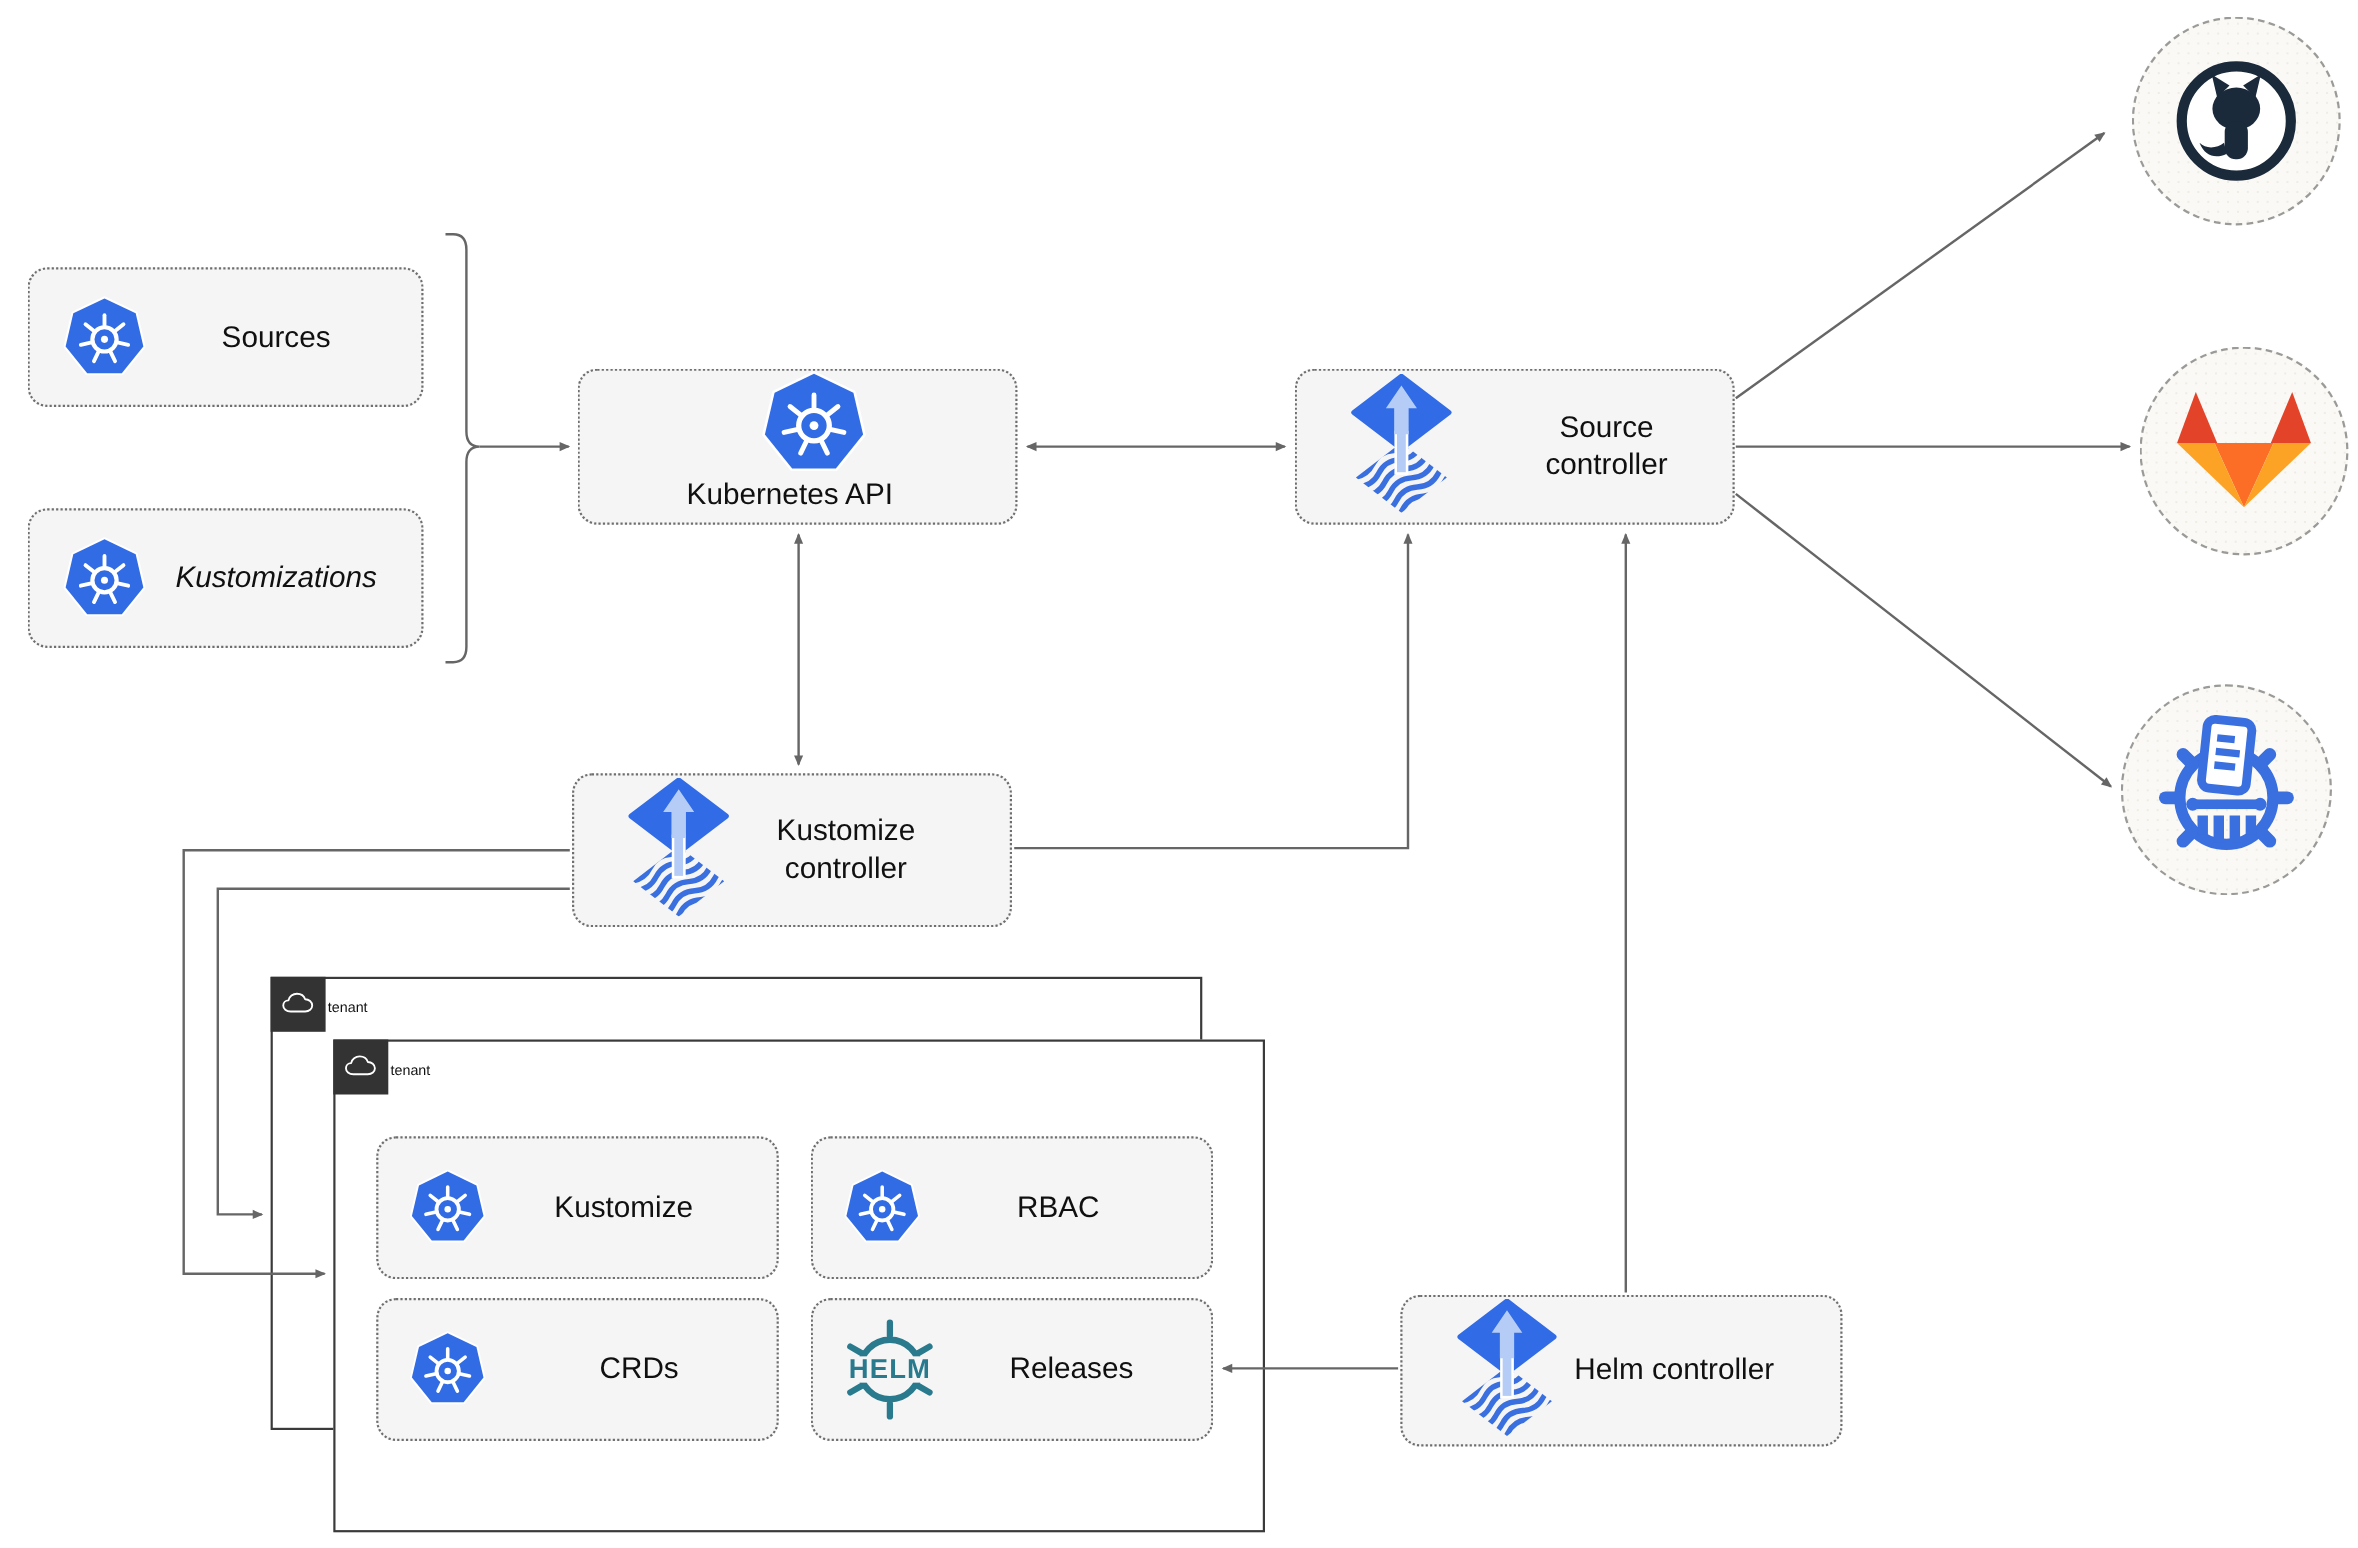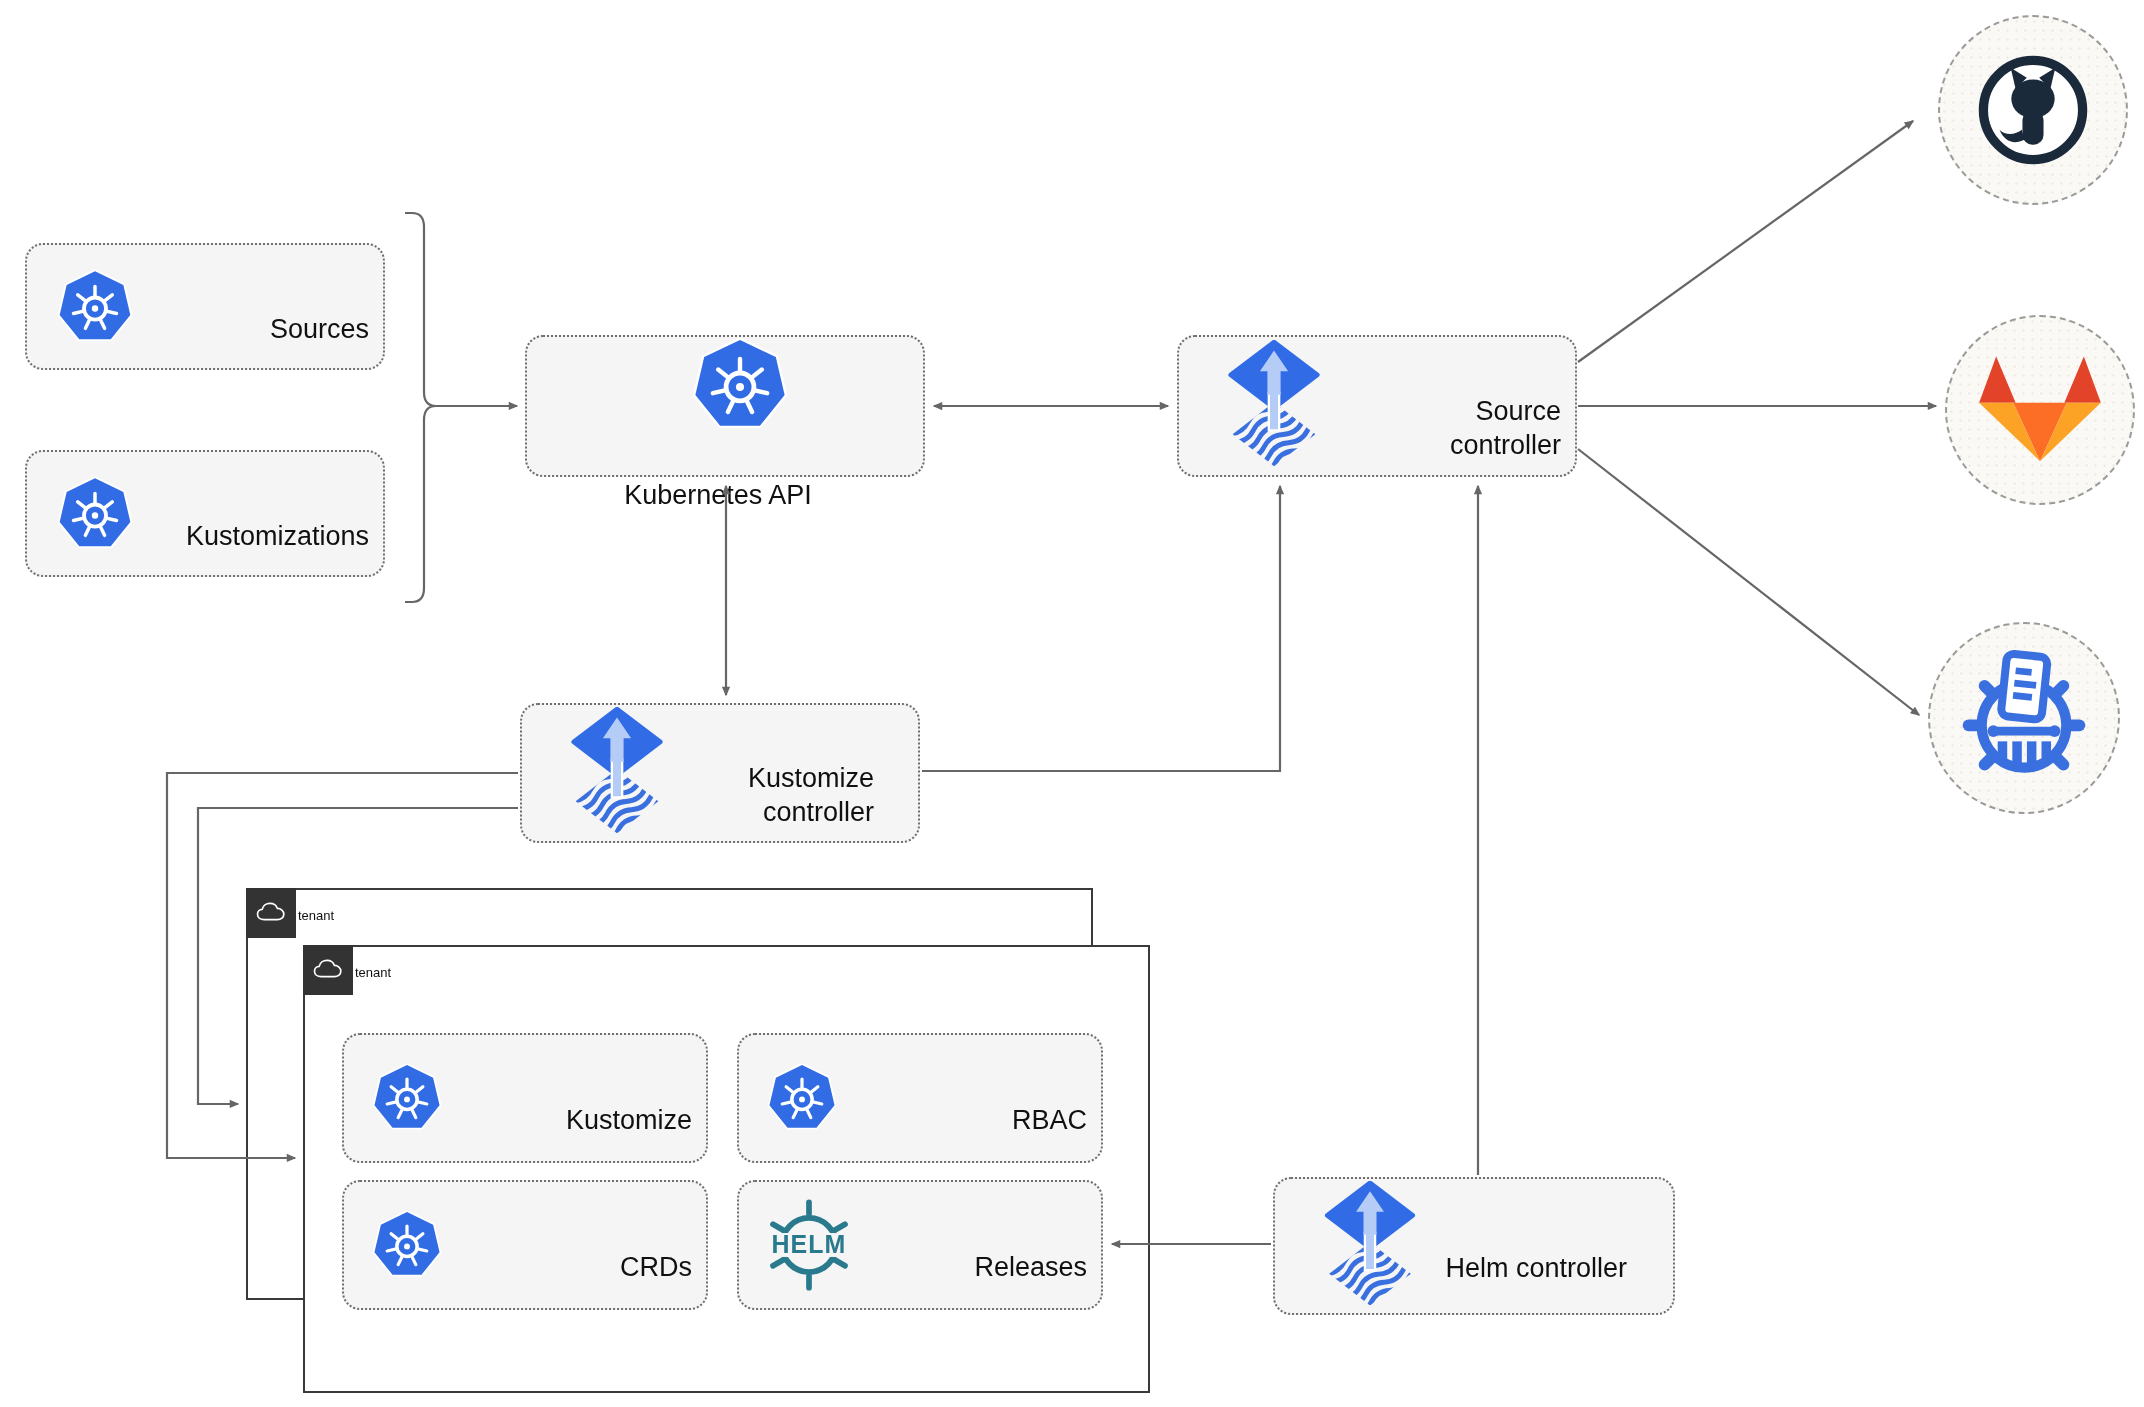--- a/index.html
+++ b/index.html
@@ -2,22 +2,22 @@
 <html><head>
 <meta charset="utf-8">
 <style>
   html,body{margin:0;padding:0;background:#ffffff;}
   body{font-family:"Liberation Sans","DejaVu Sans",sans-serif;}
   #canvas{position:relative;width:2144px;height:1407px;background:#ffffff;overflow:hidden;}
 
   
   .node{position:absolute;display:flex;align-items:center;background:#F5F5F5;
         border:2px dotted #6e6e6e;border-radius:18px;box-sizing:border-box;z-index:3;}
-  .node .label{flex:1;text-align:right;font-size:27px;color:#101010;line-height:1.25;
-               padding-right:14px;white-space:pre-line;margin-top:46px;}
+  .node .label{flex:1;text-align:center;font-size:27px;color:#101010;line-height:1.25;
+               padding-right:14px;white-space:pre-line;}
   .node .ic{flex:none;display:block;}
 
   
   .tenant{position:absolute;background:#ffffff;border:2.5px solid #3a3a3a;box-sizing:border-box;}
   .tenant-badge{position:absolute;left:-2.5px;top:-2.5px;width:50px;height:50px;background:#333333;
                 display:flex;align-items:center;justify-content:center;}
   .tenant-label{position:absolute;left:50px;top:0px;height:50px;display:flex;align-items:center;
                 font-size:13px;color:#111111;}
 
   
@@ -155,21 +155,21 @@
     <div class="tenant-label">tenant</div>
   </div>
 
   <div class="node" style="left:25px;top:243px;width:360px;height:127px;">
     <svg class="ic" width="76" height="76" style="margin-left:30px;">
         <use href="#sym-k8s"></use>
       </svg>
     <span class="label">Sources</span>
   </div>
 
-  <div class="node" style="left:25px;top:450px;width:360px;height:127px;">
+  <div class="node" style="left:25px;top:462px;width:360px;height:127px;font-style:italic;">
     <svg class="ic" width="76" height="76" style="margin-left:30px;">
         <use href="#sym-k8s"></use>
       </svg>
     <span class="label">Kustomizations</span>
   </div>
 
   <div class="node" style="left:525px;top:335px;width:400px;height:142px;flex-direction:column;">
     <svg class="ic" width="96" height="96" style="margin-left:30px;">
         <use href="#sym-k8s"></use>
       </svg>

